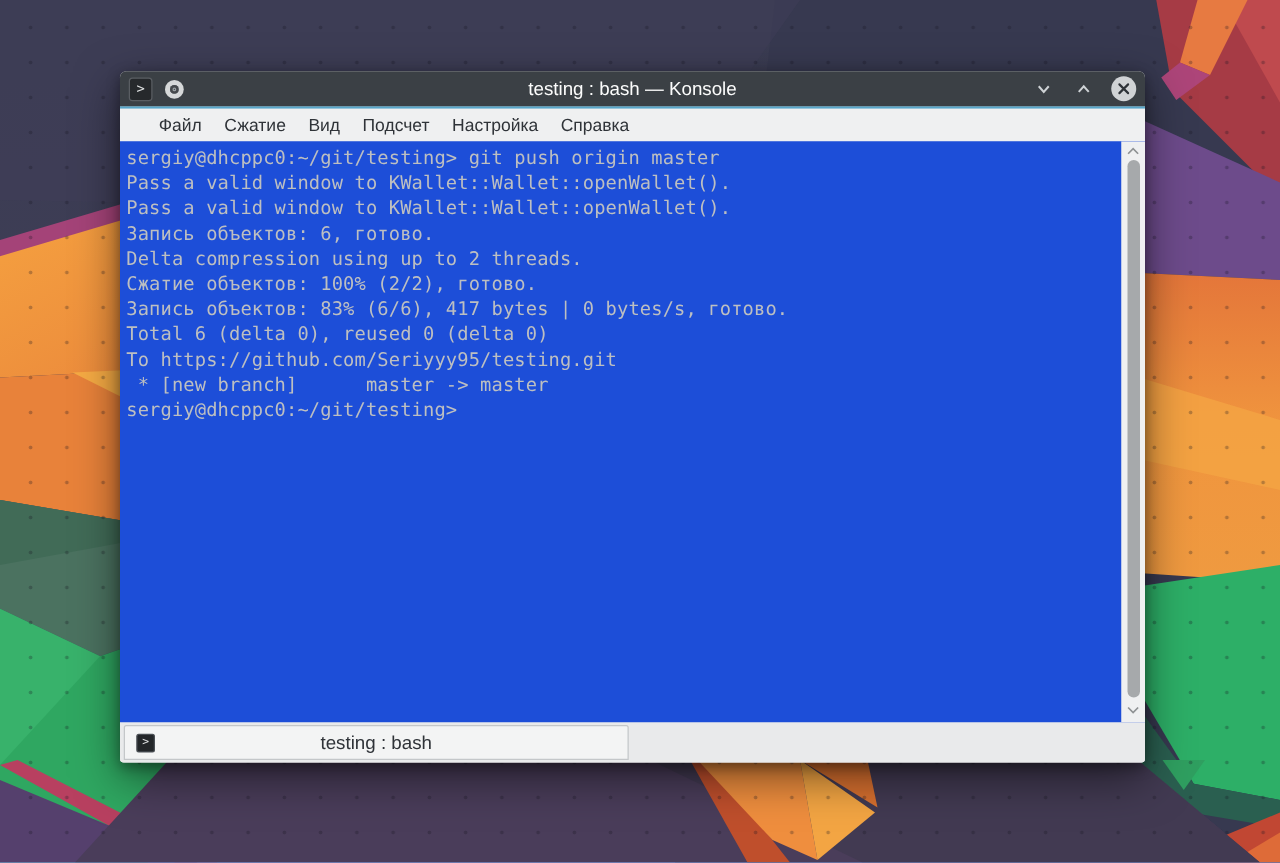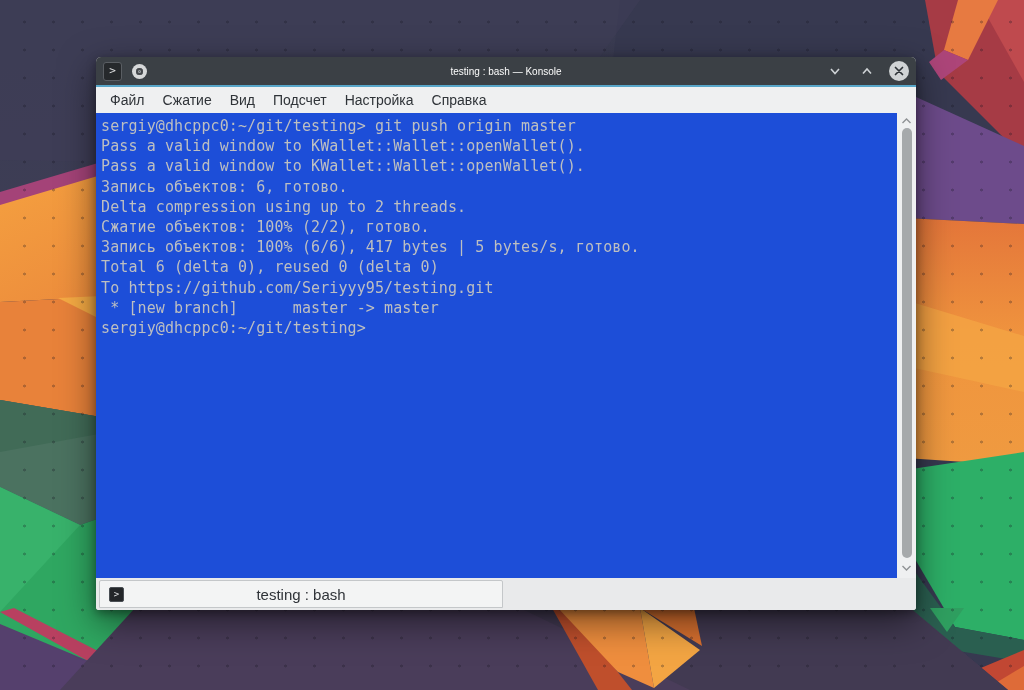--- a/index.html
+++ b/index.html
@@ -45,31 +45,31 @@
     width:15px; height:15px; border-radius:50%;
     background:#d6d8d9; position:relative;
   }
   .dot-icon::after {
     content:""; position:absolute; left:4px; top:4px; width:7px; height:7px;
     border-radius:50%; background:#45484c;
     box-shadow: inset 0 0 0 2px #45484c, inset 0 0 0 3px #9aa0a3;
   }
   .title {
     position:absolute; left:0; right:0; text-align:center;
-    color:#fcfcfc; font-size:10px; pointer-events:none;
+    color:#fcfcfc; font-size:15px; pointer-events:none;
   }
   .win-buttons { margin-left:auto; display:flex; align-items:center; gap:12px; z-index:2; }
   .win-btn { width:20px; height:20px; display:flex; align-items:center; justify-content:center; cursor:pointer; }
   .close-btn { width:20px; height:20px; border-radius:50%; background:#d0d3d5; display:flex; align-items:center; justify-content:center; }
 
   .accent-line { height:2px; flex:0 0 2px; background:#58a6c9; }
 
   .menubar {
     height:26px; flex:0 0 26px; background:#eff0f1;
-    display:flex; align-items:center; padding-left:5px;
+    display:flex; align-items:center; padding-left:22px;
   }
   .menu-item {
     padding:0 9px; font-size:14px; color:#2f3338; line-height:26px; cursor:default;
   }
 
   .terminal {
     flex:1 1 auto; background:#1d4ed8; position:relative;
     padding:3px 26px 0 5px;
     font-family:"DejaVu Sans Mono","Liberation Mono",monospace;
     font-size:15px; line-height:20.2px; letter-spacing:.1px;
@@ -203,21 +203,21 @@
       <div class="menu-item">Справка</div>
     </div>
 
     <div class="terminal">
       <div class="tline">sergiy@dhcppc0:~/git/testing&gt; git push origin master</div>
       <div class="tline">Pass a valid window to KWallet::Wallet::openWallet().</div>
       <div class="tline">Pass a valid window to KWallet::Wallet::openWallet().</div>
       <div class="tline">Запись объектов: 6, готово.</div>
       <div class="tline">Delta compression using up to 2 threads.</div>
       <div class="tline">Сжатие объектов: 100% (2/2), готово.</div>
-      <div class="tline">Запись объектов: 100% (6/6), 417 bytes | 5 bytes/s, готово.</div>
+      <div class="tline">Запись объектов: 83% (6/6), 417 bytes | 0 bytes/s, готово.</div>
       <div class="tline">Total 6 (delta 0), reused 0 (delta 0)</div>
       <div class="tline">To https://github.com/Seriyyy95/testing.git</div>
       <div class="tline"> * [new branch]      master -&gt; master</div>
       <div class="tline">sergiy@dhcppc0:~/git/testing&gt;</div>
 
       <div class="scrollbar">
         <div class="sb-arrow up">
           <svg width="11" height="8" viewBox="0 0 11 8">
               <polyline points="1.5,6 5.5,2 9.5,6" fill="none" stroke="#8f9294" stroke-width="1.4"></polyline>
             </svg>

